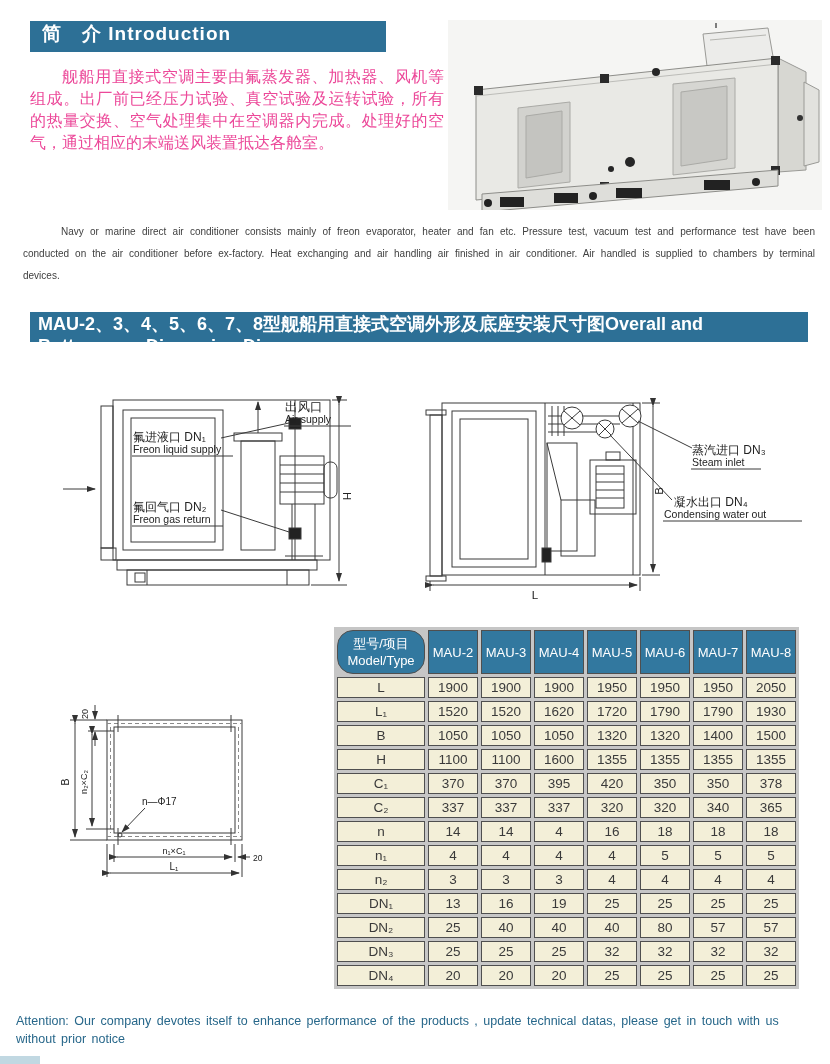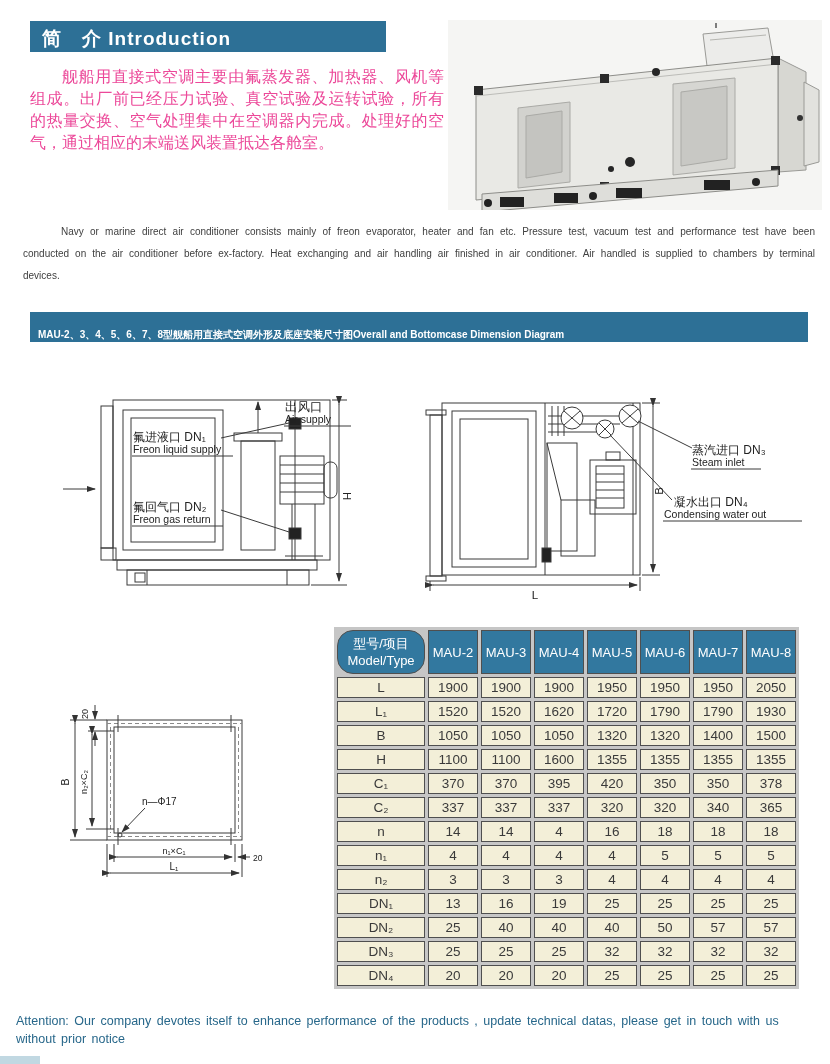--- a/index.html
+++ b/index.html
@@ -1,20 +1,20 @@
 <!DOCTYPE html>
 <html><head>
 <meta charset="utf-8">
 <style>
   html,body{margin:0;padding:0;background:#ffffff;}
   .page{position:relative;width:830px;height:1064px;background:#ffffff;overflow:hidden;
         font-family:"Liberation Sans","DejaVu Sans",sans-serif;}
-  .bar{position:absolute;background:#2d7096;color:#ffffff;display:flex;align-items:flex-end;}
+  .bar{position:absolute;background:#2d7096;color:#ffffff;display:flex;align-items:flex-start;}
   #intro-bar{left:30px;top:21px;width:356px;height:31px;font-size:19px;font-weight:bold;padding-left:12px;box-sizing:border-box;letter-spacing:1px;}
-  #dim-bar{left:30px;top:312px;width:778px;height:30px;font-size:10px;font-weight:bold;padding-left:8px;box-sizing:border-box;}
+  #dim-bar{left:30px;top:312px;width:778px;height:30px;font-size:18px;font-weight:bold;padding-left:8px;box-sizing:border-box;}
   #cn-para{position:absolute;left:30px;top:66px;width:414px;font-size:16px;line-height:22px;color:#ec4899;text-indent:2em;text-align:justify;}
   #en-para{position:absolute;left:23px;top:221px;width:792px;font-size:10px;line-height:22px;color:#404040;text-indent:38px;text-align:justify;word-spacing:2px;}
   #photo{position:absolute;left:448px;top:20px;}
   .diagram{position:absolute;}
   #front-view{left:55px;top:390px;}
   #plan-view{left:420px;top:388px;}
   #base-plan{left:50px;top:665px;}
   svg text{font-family:"Liberation Sans","DejaVu Sans",sans-serif;fill:#222222;}
   #dim-table{position:absolute;left:334px;top:627px;border-collapse:separate;border-spacing:3px;background:#c6c6c6;}
   #dim-table th,#dim-table td{border:1px solid #4f4f4f;text-align:center;vertical-align:middle;padding:0;}
@@ -383,21 +383,21 @@
           <td>25</td>
           <td>25</td>
           <td>25</td>
         </tr>
         <tr>
           <td class="rowlabel">DN₂</td>
           <td>25</td>
           <td>40</td>
           <td>40</td>
           <td>40</td>
-          <td>50</td>
+          <td>80</td>
           <td>57</td>
           <td>57</td>
         </tr>
         <tr>
           <td class="rowlabel">DN₃</td>
           <td>25</td>
           <td>25</td>
           <td>25</td>
           <td>32</td>
           <td>32</td>

